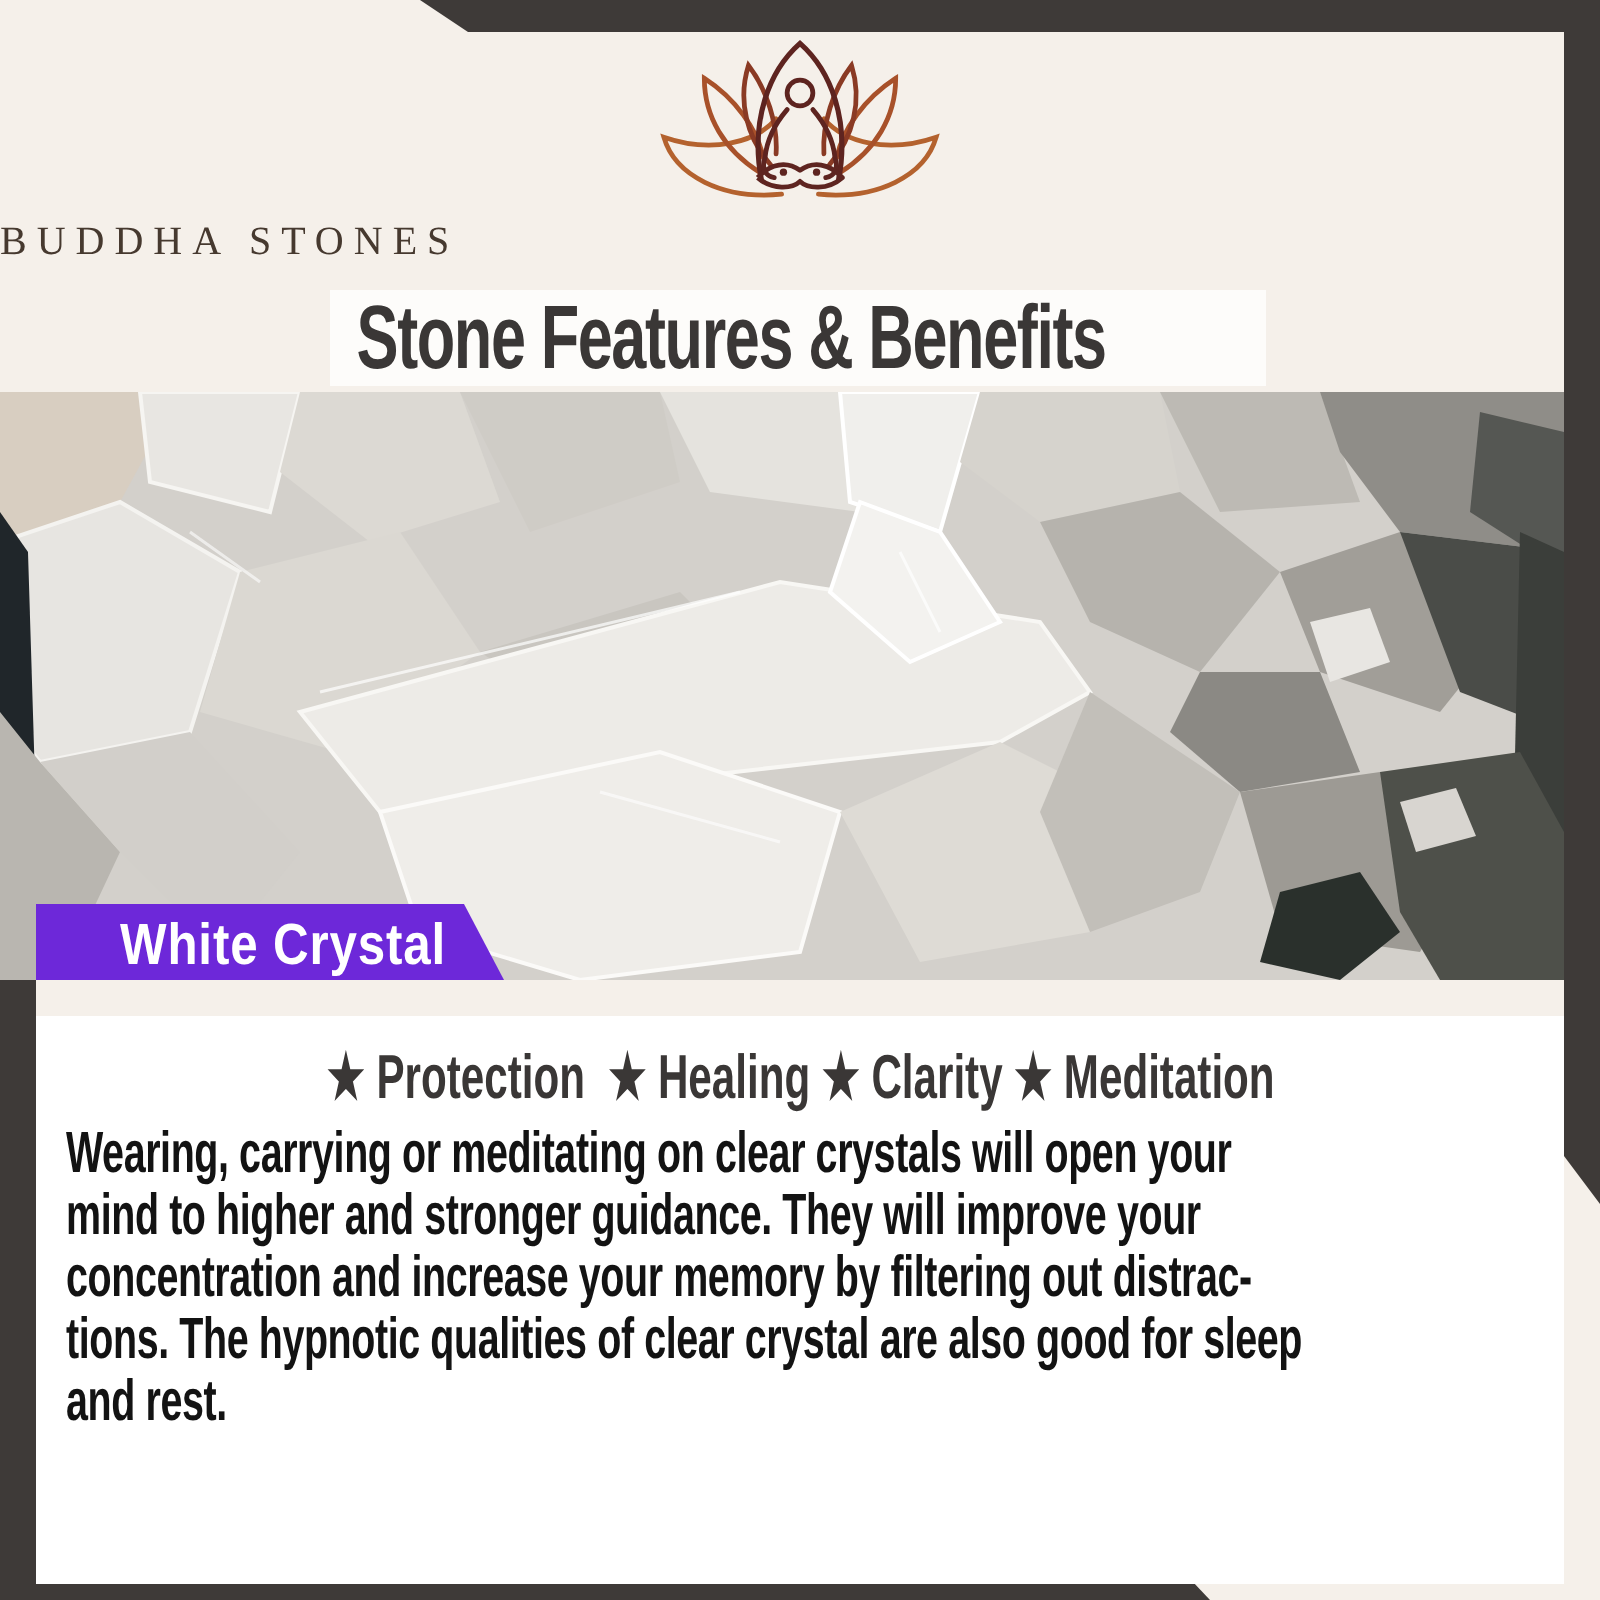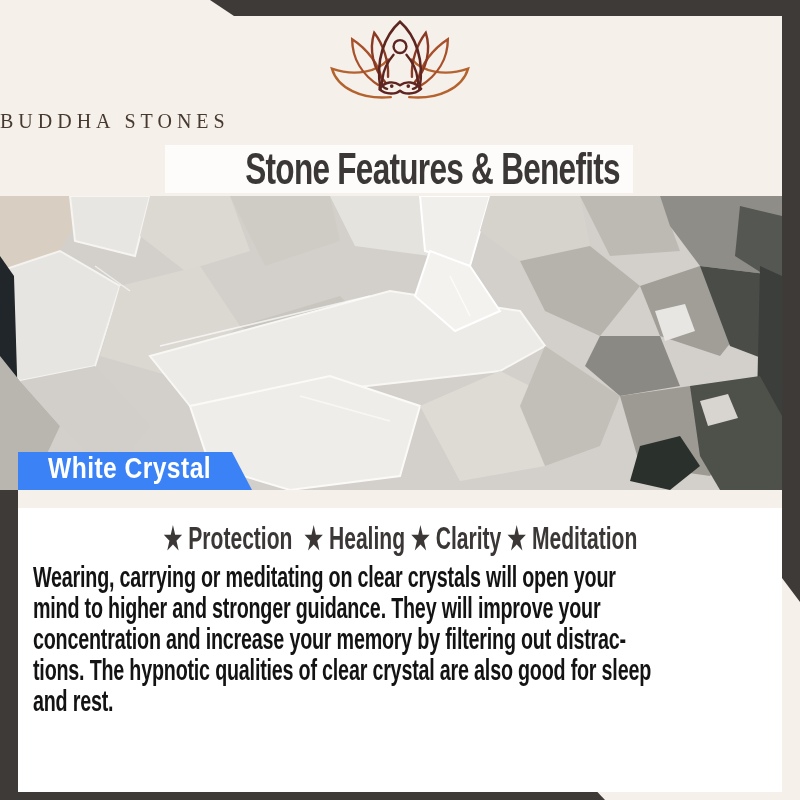--- a/index.html
+++ b/index.html
@@ -18,32 +18,32 @@
     clip-path:polygon(0 0,calc(100% - 18px) 0,100% 100%,0 100%);}
 
   
   .logo-wrap{position:absolute;left:0;top:18px;width:800px;text-align:center;}
   .brand{position:absolute;left:0;top:110px;width:800px;
     font-family:"Liberation Serif",serif;font-size:20px;letter-spacing:5px;
     color:#46392f;font-weight:normal;}
 
   
   .title-banner{position:absolute;left:165px;top:145px;width:468px;height:48px;
-    background:#fdfcfa;display:flex;align-items:center;justify-content:flex-start;overflow:visible;}
+    background:#fdfcfa;display:flex;align-items:center;justify-content:flex-end;overflow:visible;}
   .title-banner span{font-size:45px;font-weight:bold;color:#3a3736;letter-spacing:-1px;
     white-space:nowrap;transform:scaleX(0.70);transform-origin:center;}
 
   
   .photo{position:absolute;left:0;top:196px;width:782px;height:294px;overflow:hidden;}
   .photo svg{display:block;width:100%;height:100%;}
 
   
   .stone-label{position:absolute;left:18px;top:452px;width:234px;height:38px;
-    background:#3b82f6;clip-path:polygon(0 0,214px 0,234px 100%,0 100%);
-    display:flex;align-items:flex-start;}
+    background:#6d28d9;clip-path:polygon(0 0,214px 0,234px 100%,0 100%);
+    display:flex;align-items:flex-end;padding-left:12px;}
   .stone-label span{margin-left:30px;color:#ffffff;font-size:29px;font-weight:bold;
     letter-spacing:.5px;white-space:nowrap;transform:scaleX(0.85);transform-origin:left center;}
 
   
   .panel{position:absolute;left:18px;top:508px;width:764px;height:284px;background:#ffffff;}
   .benefits-line{position:absolute;left:0;top:12px;width:764px;text-align:center;
     font-size:31px;font-weight:bold;color:#3a3736;}
   .benefits-line span{display:inline-block;white-space:pre;transform:scaleX(0.68);transform-origin:center;}
   .description{position:absolute;left:15px;top:54px;width:1150px;
     font-size:29px;line-height:31px;font-weight:bold;color:#131313;

